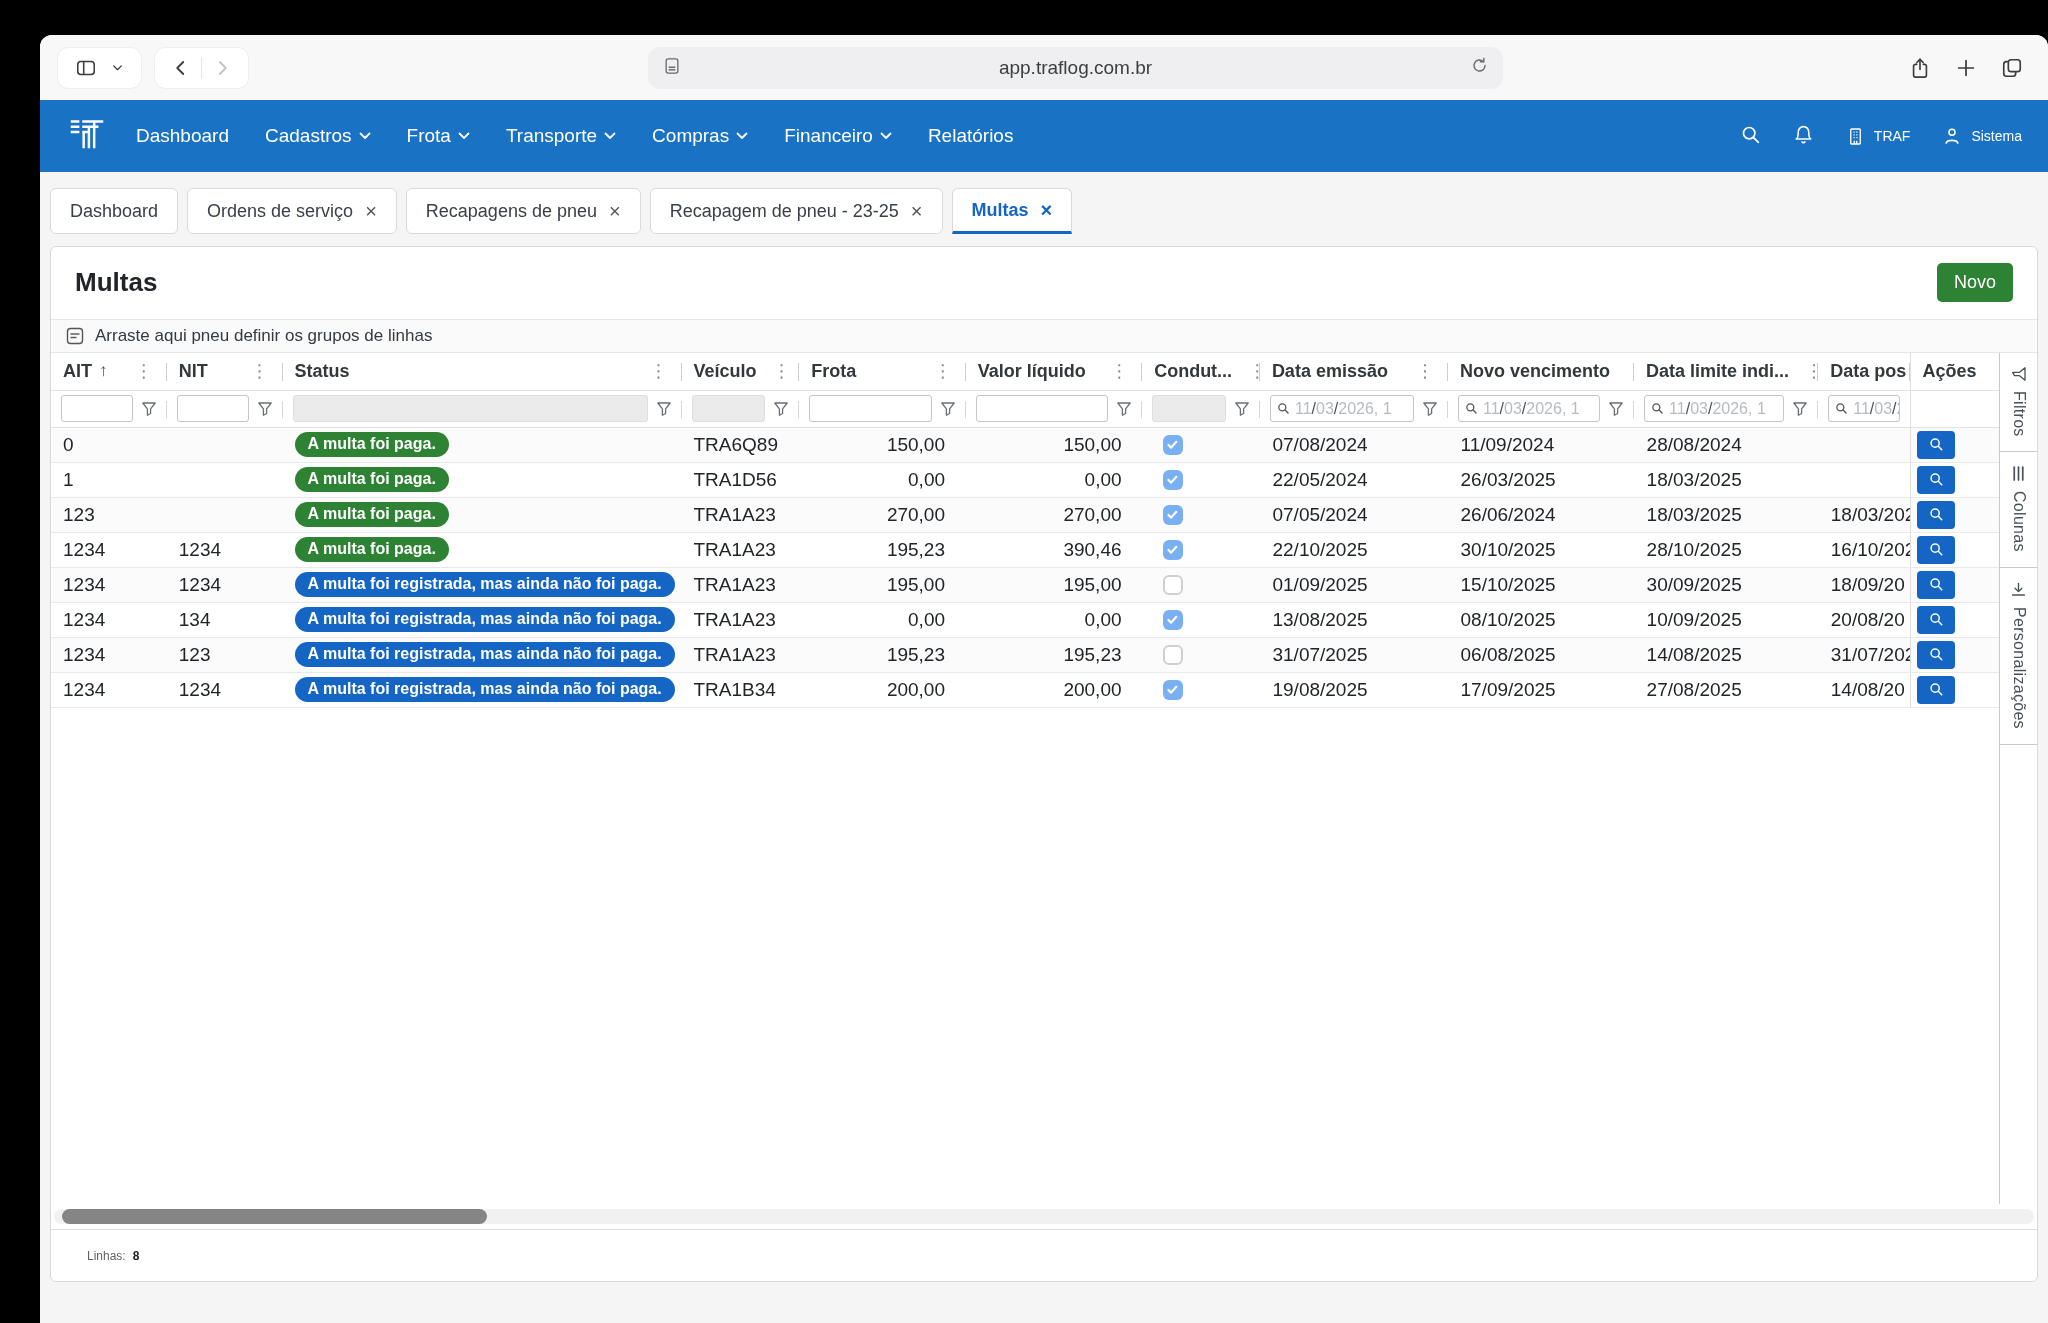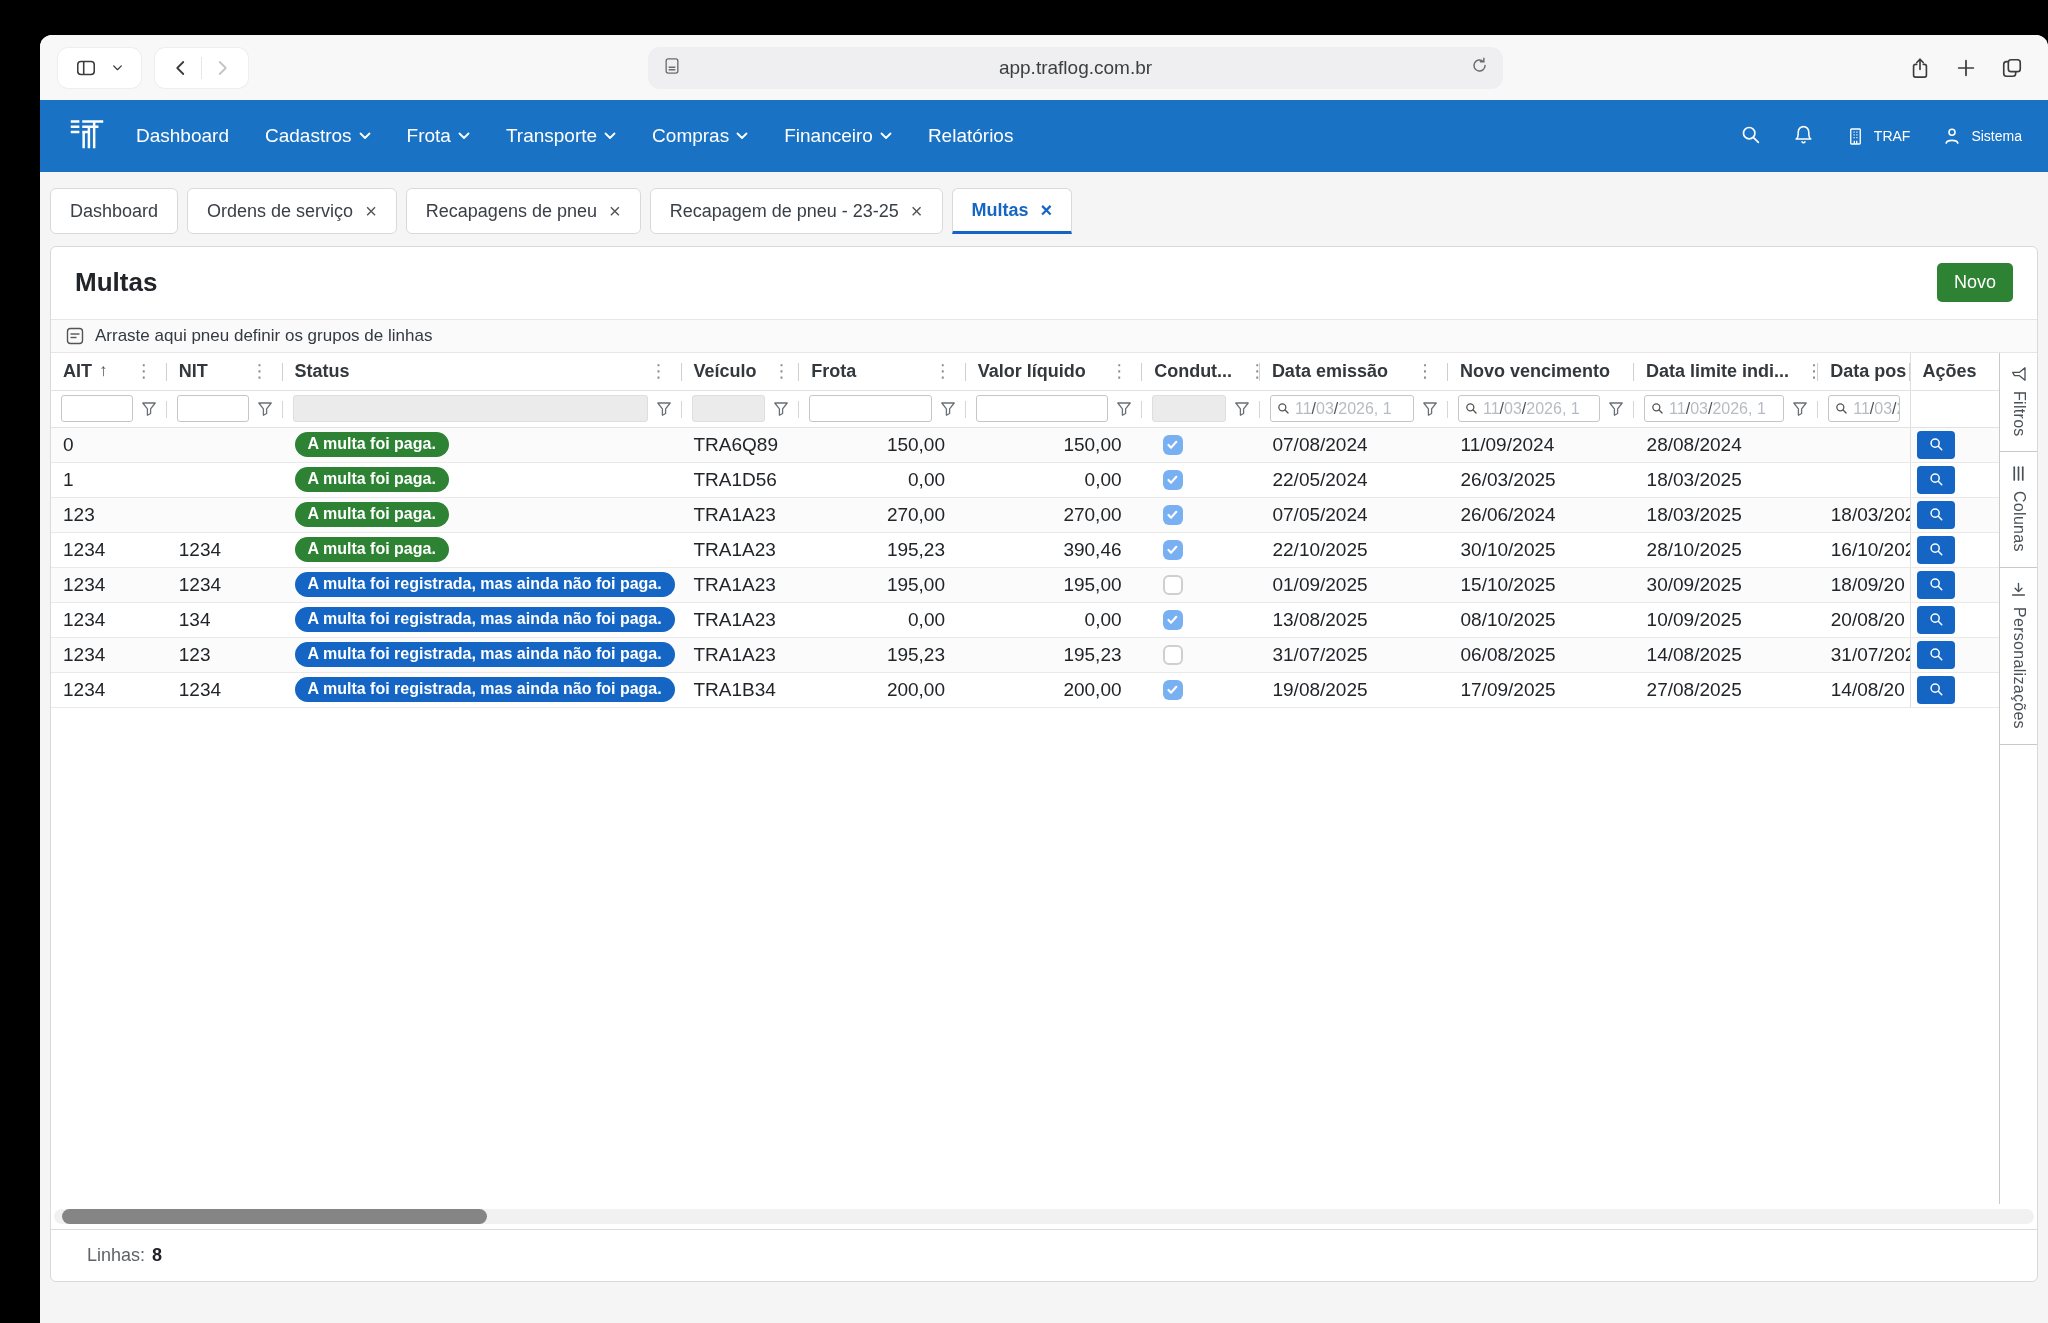--- a/index.html
+++ b/index.html
@@ -72,21 +72,21 @@
   
   .rail { width:38px; border-left:1px solid #c9c9c9; background:#fff; display:flex; flex-direction:column; }
   .rail-tab { border-bottom:1px solid #c9c9c9; display:flex; flex-direction:column; align-items:center; gap:9px; padding:13px 0 15px; cursor:pointer; color:#495057; }
   .rail-tab svg { transform:rotate(90deg); }
   .rail-label { writing-mode:vertical-rl; font-size:16px; color:#495057; letter-spacing:0.3px; }
 
   
   .hscroll { height:25px; display:flex; align-items:center; padding:0 3px; }
   .hs-track { flex:1; height:15px; background:#f1f1f1; border-radius:8px; position:relative; }
   .hs-thumb { position:absolute; left:8px; top:0; height:15px; width:425px; background:#858585; border-radius:8px; }
-  .statusbar { height:52px; border-top:1px solid #ddd; display:flex; align-items:center; padding:0 36px; font-size:18px; }
+  .statusbar { height:52px; border-top:1px solid #ddd; display:flex; align-items:center; padding:0 36px; font-size:12px; }
   .statusbar .lbl { color:#5f6368; }
   .statusbar .cnt { font-weight:bold; color:#202124; margin-left:7px; }
 </style>
 </head>
 <body>
 
 <div class="screen">
   <div style="height:35px;background:#000;"></div>
   <div class="window">
 

